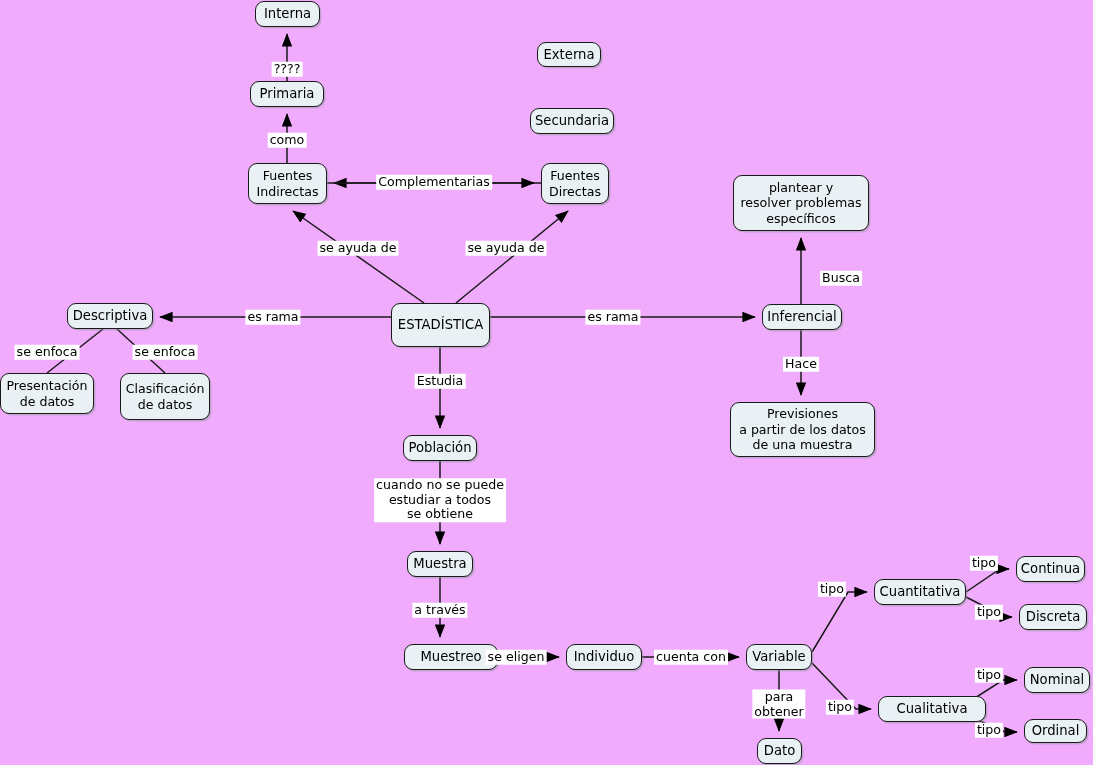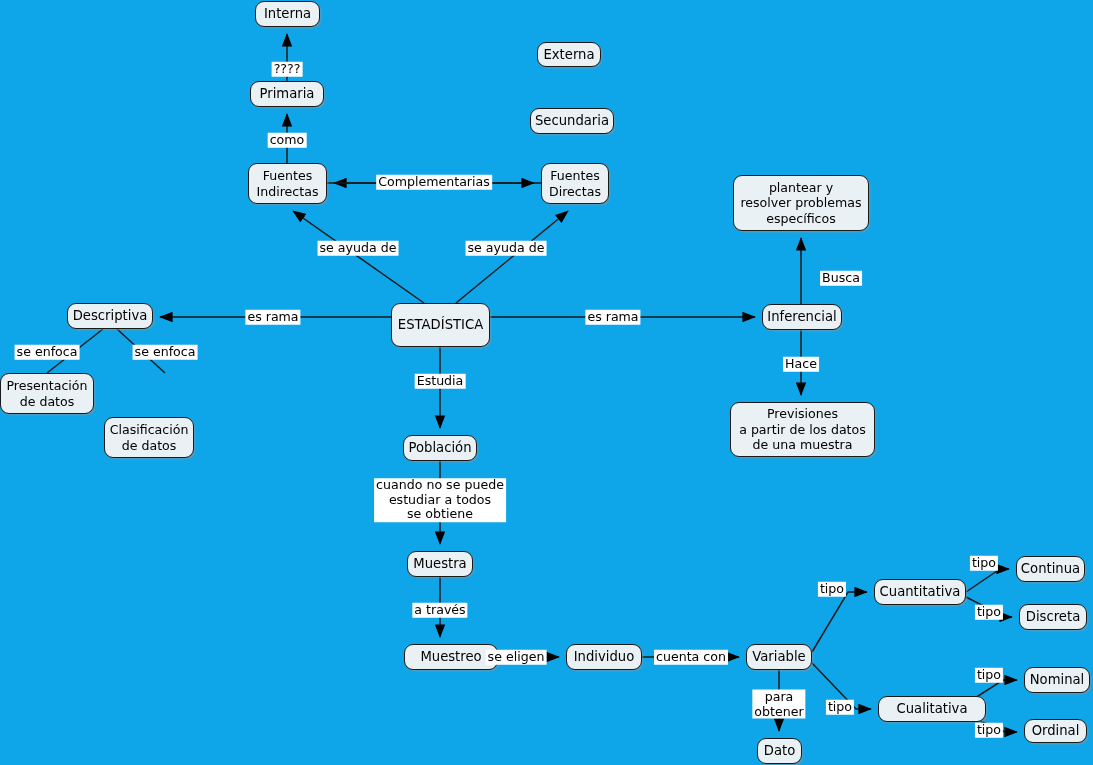--- a/index.html
+++ b/index.html
@@ -4,21 +4,21 @@
 <style>
   html, body {
     margin: 0;
     padding: 0;
     background: #ffffff;
   }
   #canvas {
     position: relative;
     width: 1093px;
     height: 765px;
-    background: #0ea5e9;
+    background: #f0abfc;
     font-family: "DejaVu Sans", sans-serif;
     overflow: hidden;
   }
   #edges {
     position: absolute;
     left: 0;
     top: 0;
     width: 1093px;
     height: 765px;
     pointer-events: none;
@@ -100,21 +100,21 @@
       <div class="node small" style="left: 541px; top: 163px; width: 68px; height: 41px;">Fuentes
 Directas</div>
       <div class="node small" style="left: 733px; top: 175px; width: 136px; height: 56px;">plantear y
 resolver problemas
 específicos</div>
       <div class="node" style="left: 67px; top: 303px; width: 86px; height: 26px;">Descriptiva</div>
       <div class="node" style="left: 391px; top: 303px; width: 99px; height: 44px;">ESTADÍSTICA</div>
       <div class="node" style="left: 762px; top: 304px; width: 80px; height: 26px;">Inferencial</div>
       <div class="node small" style="left: 0px; top: 373px; width: 94px; height: 41px;">Presentación
 de datos</div>
-      <div class="node small" style="left: 104px; top: 373px; width: 90px; height: 41px; margin-top: 44px;">Clasificación
+      <div class="node small" style="left: 120px; top: 373px; width: 90px; height: 47px;">Clasificación
 de datos</div>
       <div class="node small" style="left: 730px; top: 402px; width: 145px; height: 55px;">Previsiones
 a partir de los datos
 de una muestra</div>
       <div class="node" style="left: 403px; top: 435px; width: 74px; height: 26px;">Población</div>
       <div class="node" style="left: 407px; top: 551px; width: 66px; height: 26px;">Muestra</div>
       <div class="node" style="left: 874px; top: 579px; width: 92px; height: 26px;">Cuantitativa</div>
       <div class="node" style="left: 1016px; top: 556px; width: 69px; height: 26px;">Continua</div>
       <div class="node" style="left: 1019px; top: 604px; width: 68px; height: 26px;">Discreta</div>
       <div class="node" style="left: 404px; top: 644px; width: 94px; height: 26px;">Muestreo</div>

